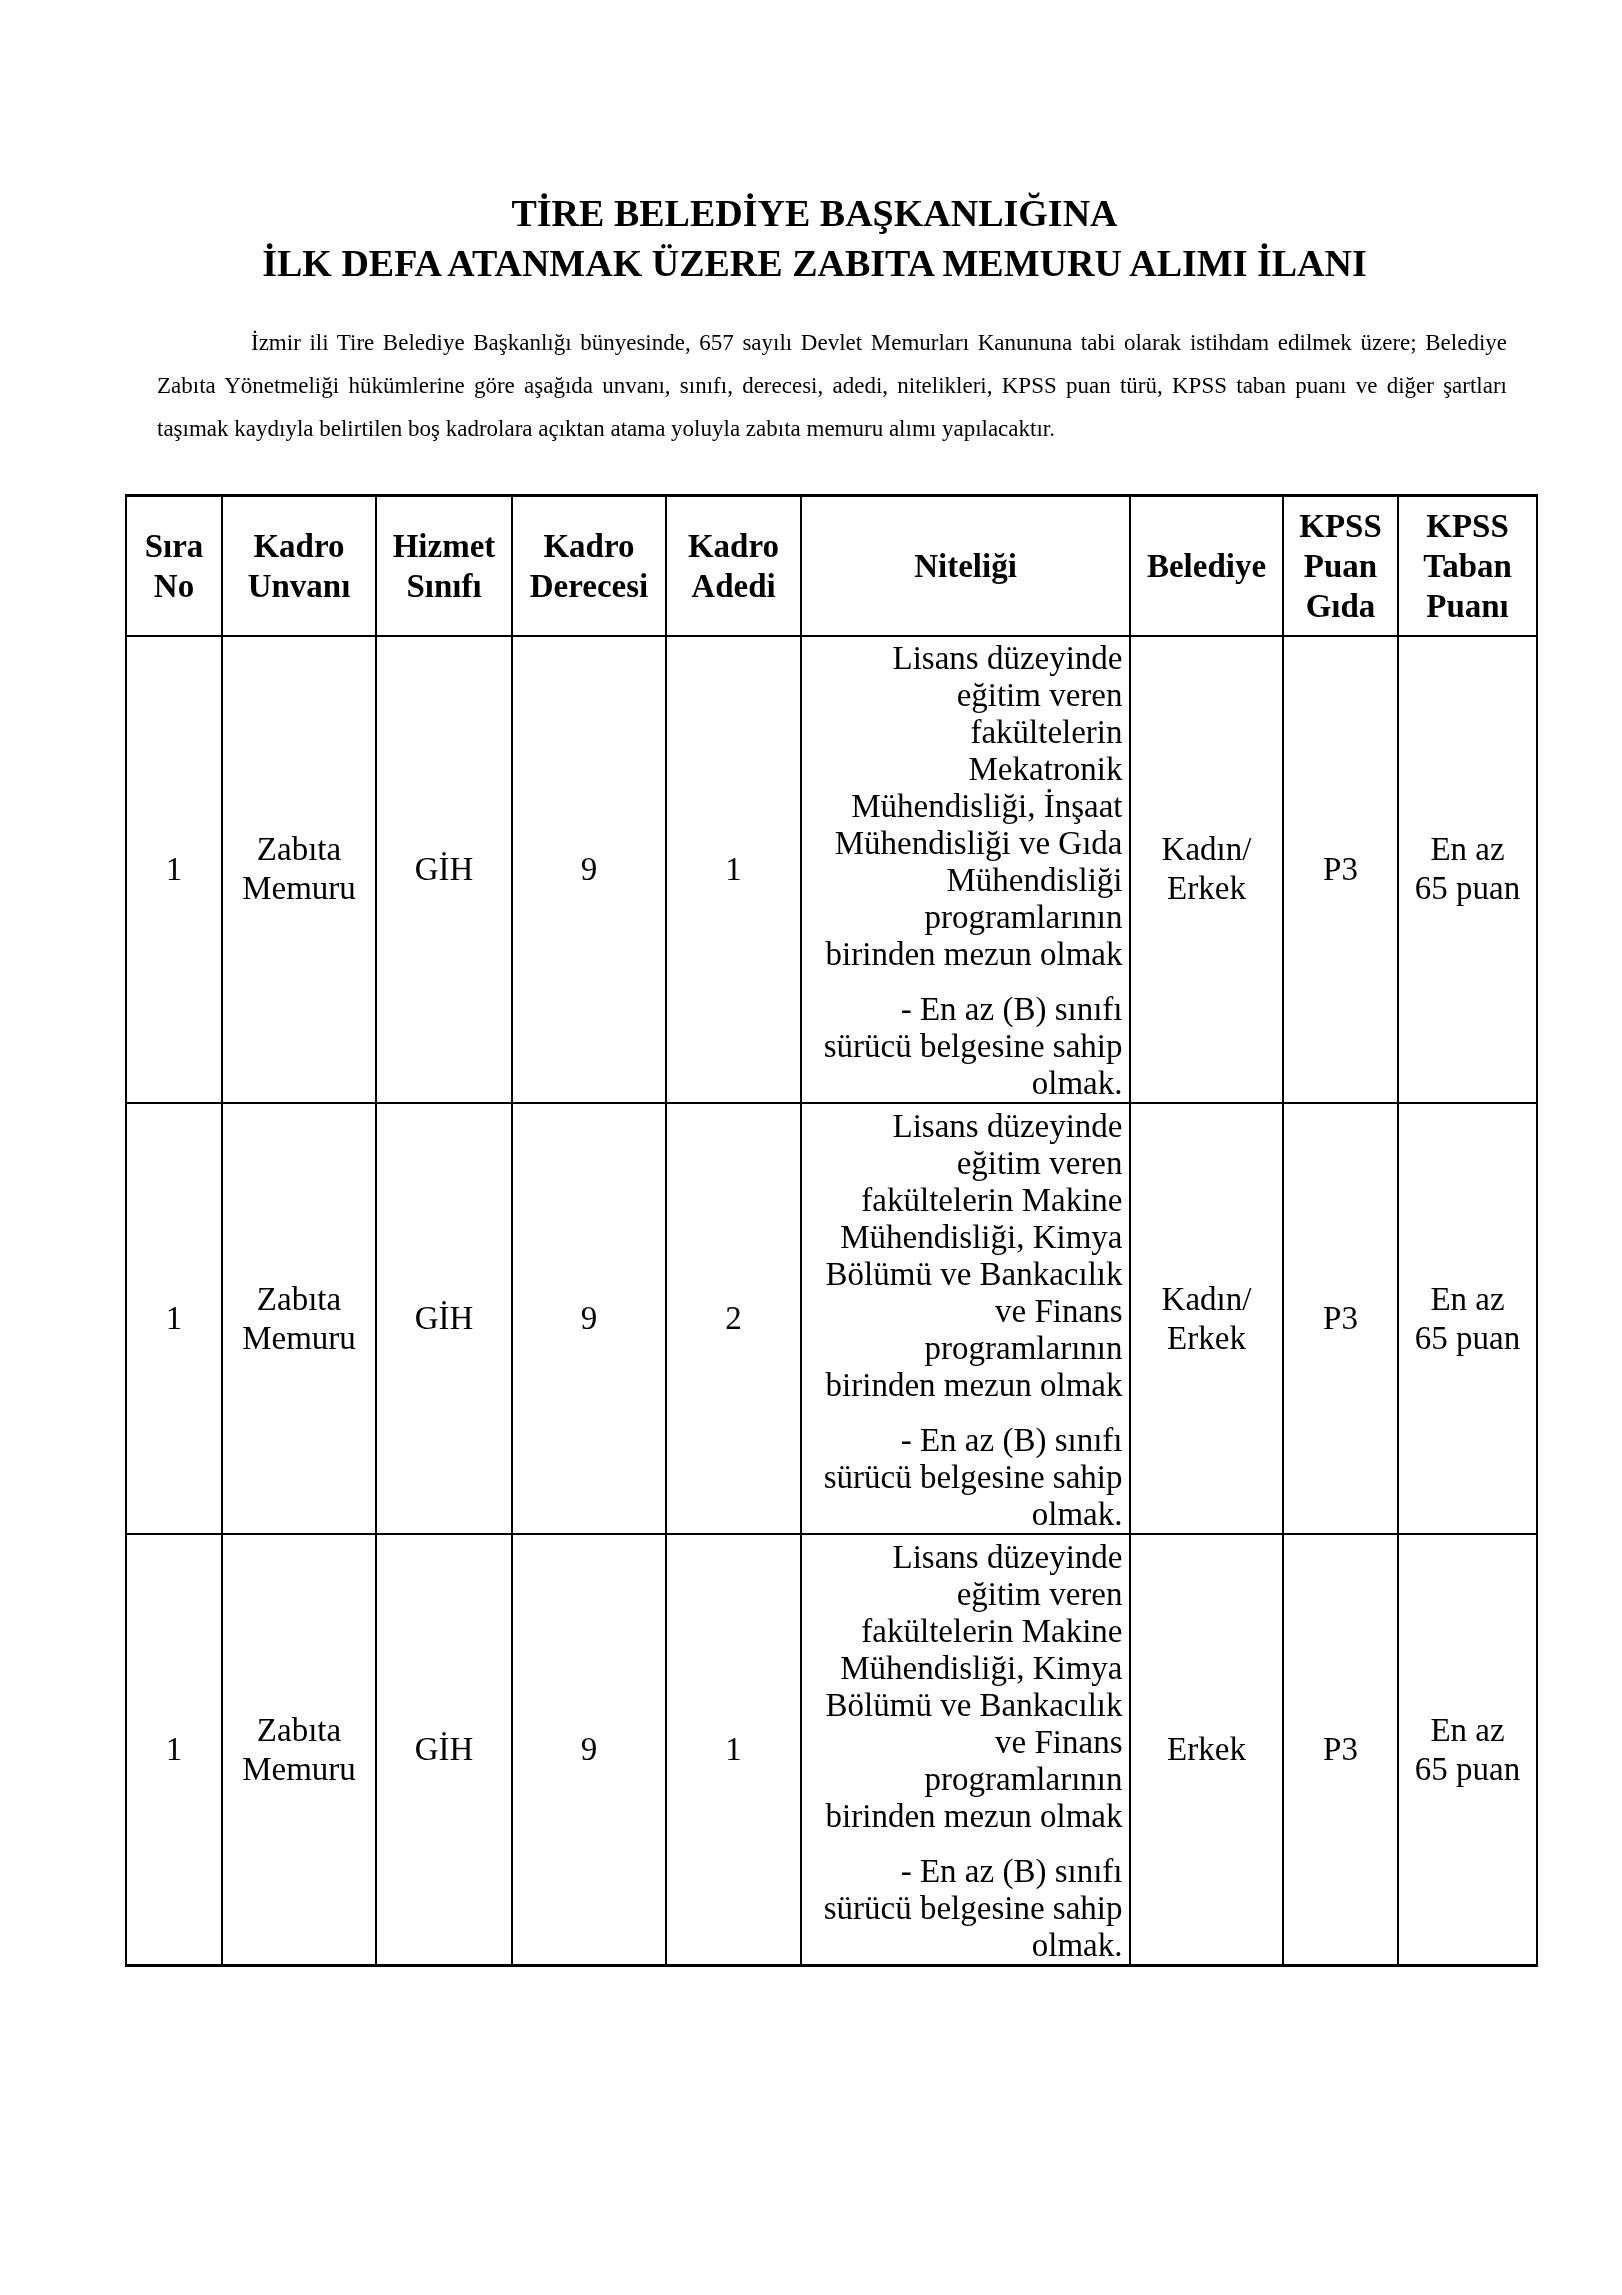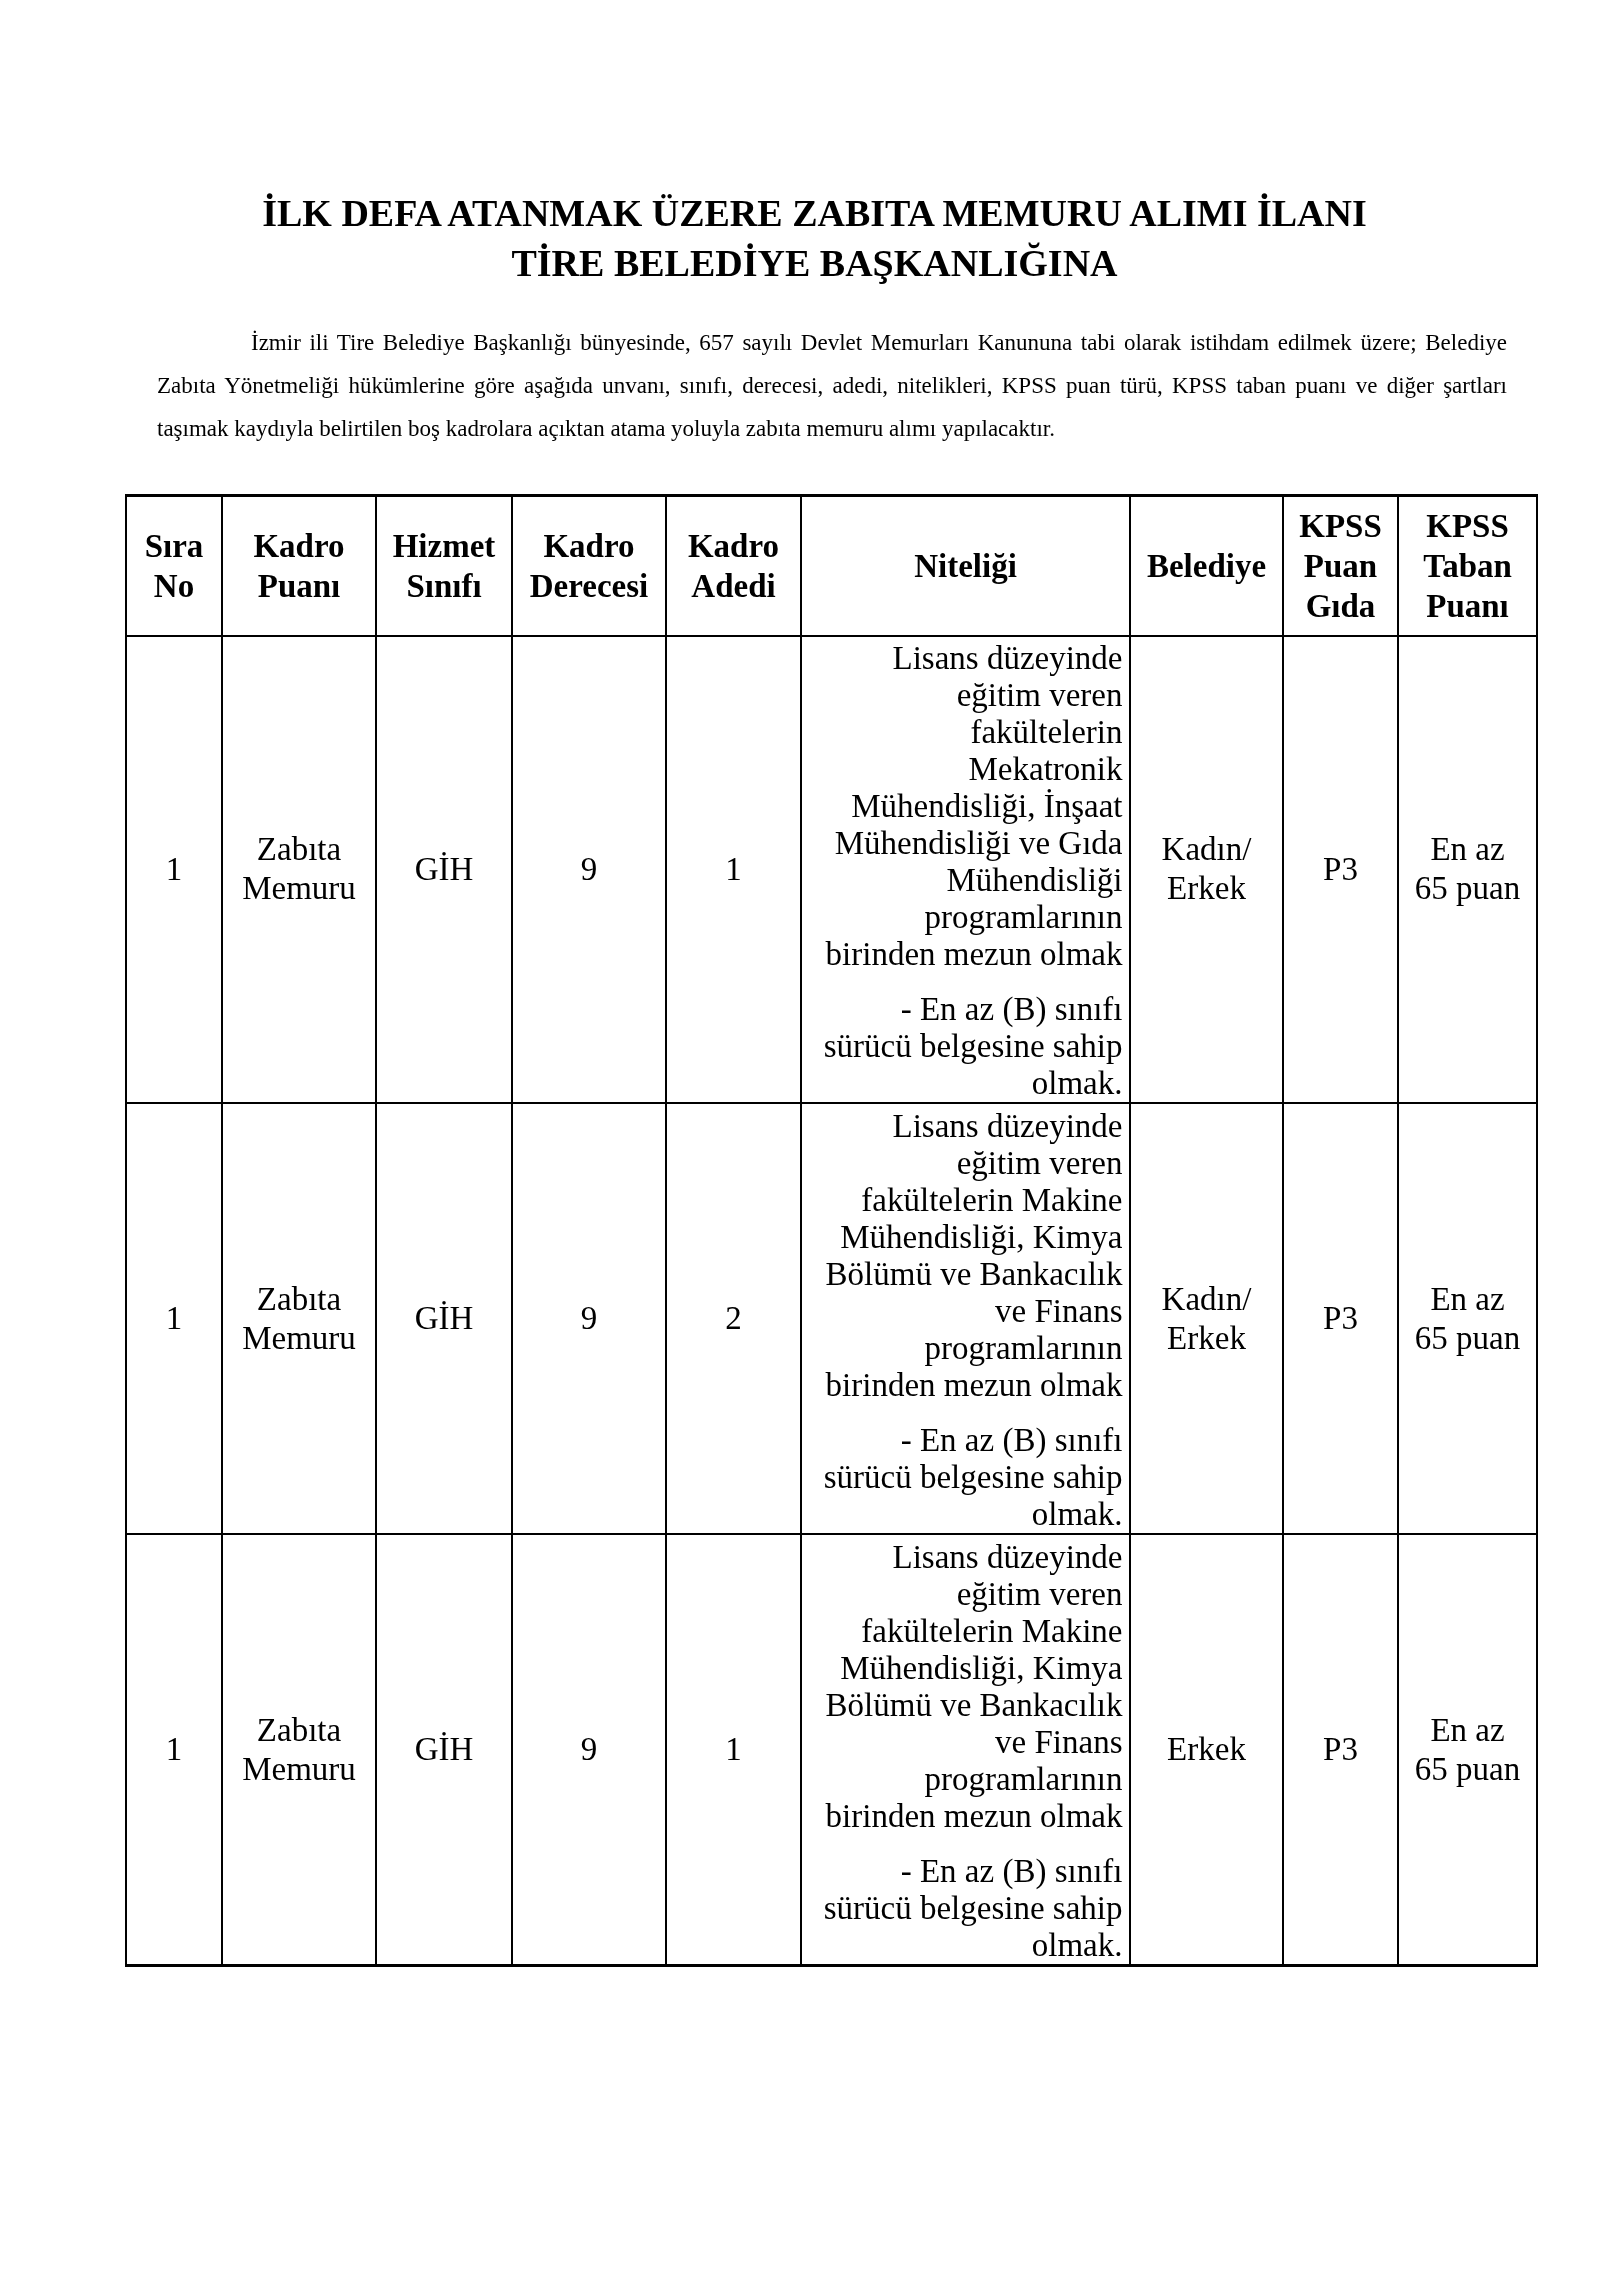--- a/index.html
+++ b/index.html
@@ -74,42 +74,42 @@
     padding: 3.9px 6.5px 0 9.2px;
   }
   td.nitelik .req2 { margin-top: 18px; }
 </style>
 </head>
 <body>
 
 <div class="page">
 
   <div class="doc-title">
+    <div>TİRE BELEDİYE BAŞKANLIĞINA</div>
     <div>İLK DEFA ATANMAK ÜZERE ZABITA MEMURU ALIMI İLANI</div>
-    <div>TİRE BELEDİYE BAŞKANLIĞINA</div>
   </div>
 
   <p class="intro">İzmir ili Tire Belediye Başkanlığı bünyesinde, 657 sayılı Devlet Memurları Kanununa tabi olarak istihdam edilmek üzere; Belediye Zabıta Yönetmeliği hükümlerine göre aşağıda unvanı, sınıfı, derecesi, adedi, nitelikleri, KPSS puan türü, KPSS taban puanı ve diğer şartları taşımak kaydıyla belirtilen boş kadrolara açıktan atama yoluyla zabıta memuru alımı yapılacaktır.</p>
 
   <table class="jobs-table">
     <colgroup>
       <col style="width:96px">
       <col style="width:154px">
       <col style="width:136px">
       <col style="width:154px">
       <col style="width:135px">
       <col style="width:329px">
       <col style="width:153px">
       <col style="width:115px">
       <col style="width:139px">
     </colgroup>
     <thead>
       <tr>
         <th>Sıra No</th>
-        <th>Kadro Puanı</th>
+        <th>Kadro Unvanı</th>
         <th>Hizmet Sınıfı</th>
         <th>Kadro Derecesi</th>
         <th>Kadro Adedi</th>
         <th>Niteliği</th>
         <th>Belediye</th>
         <th>KPSS Puan Gıda</th>
         <th>KPSS Taban Puanı</th>
       </tr>
     </thead>
     <tbody>

